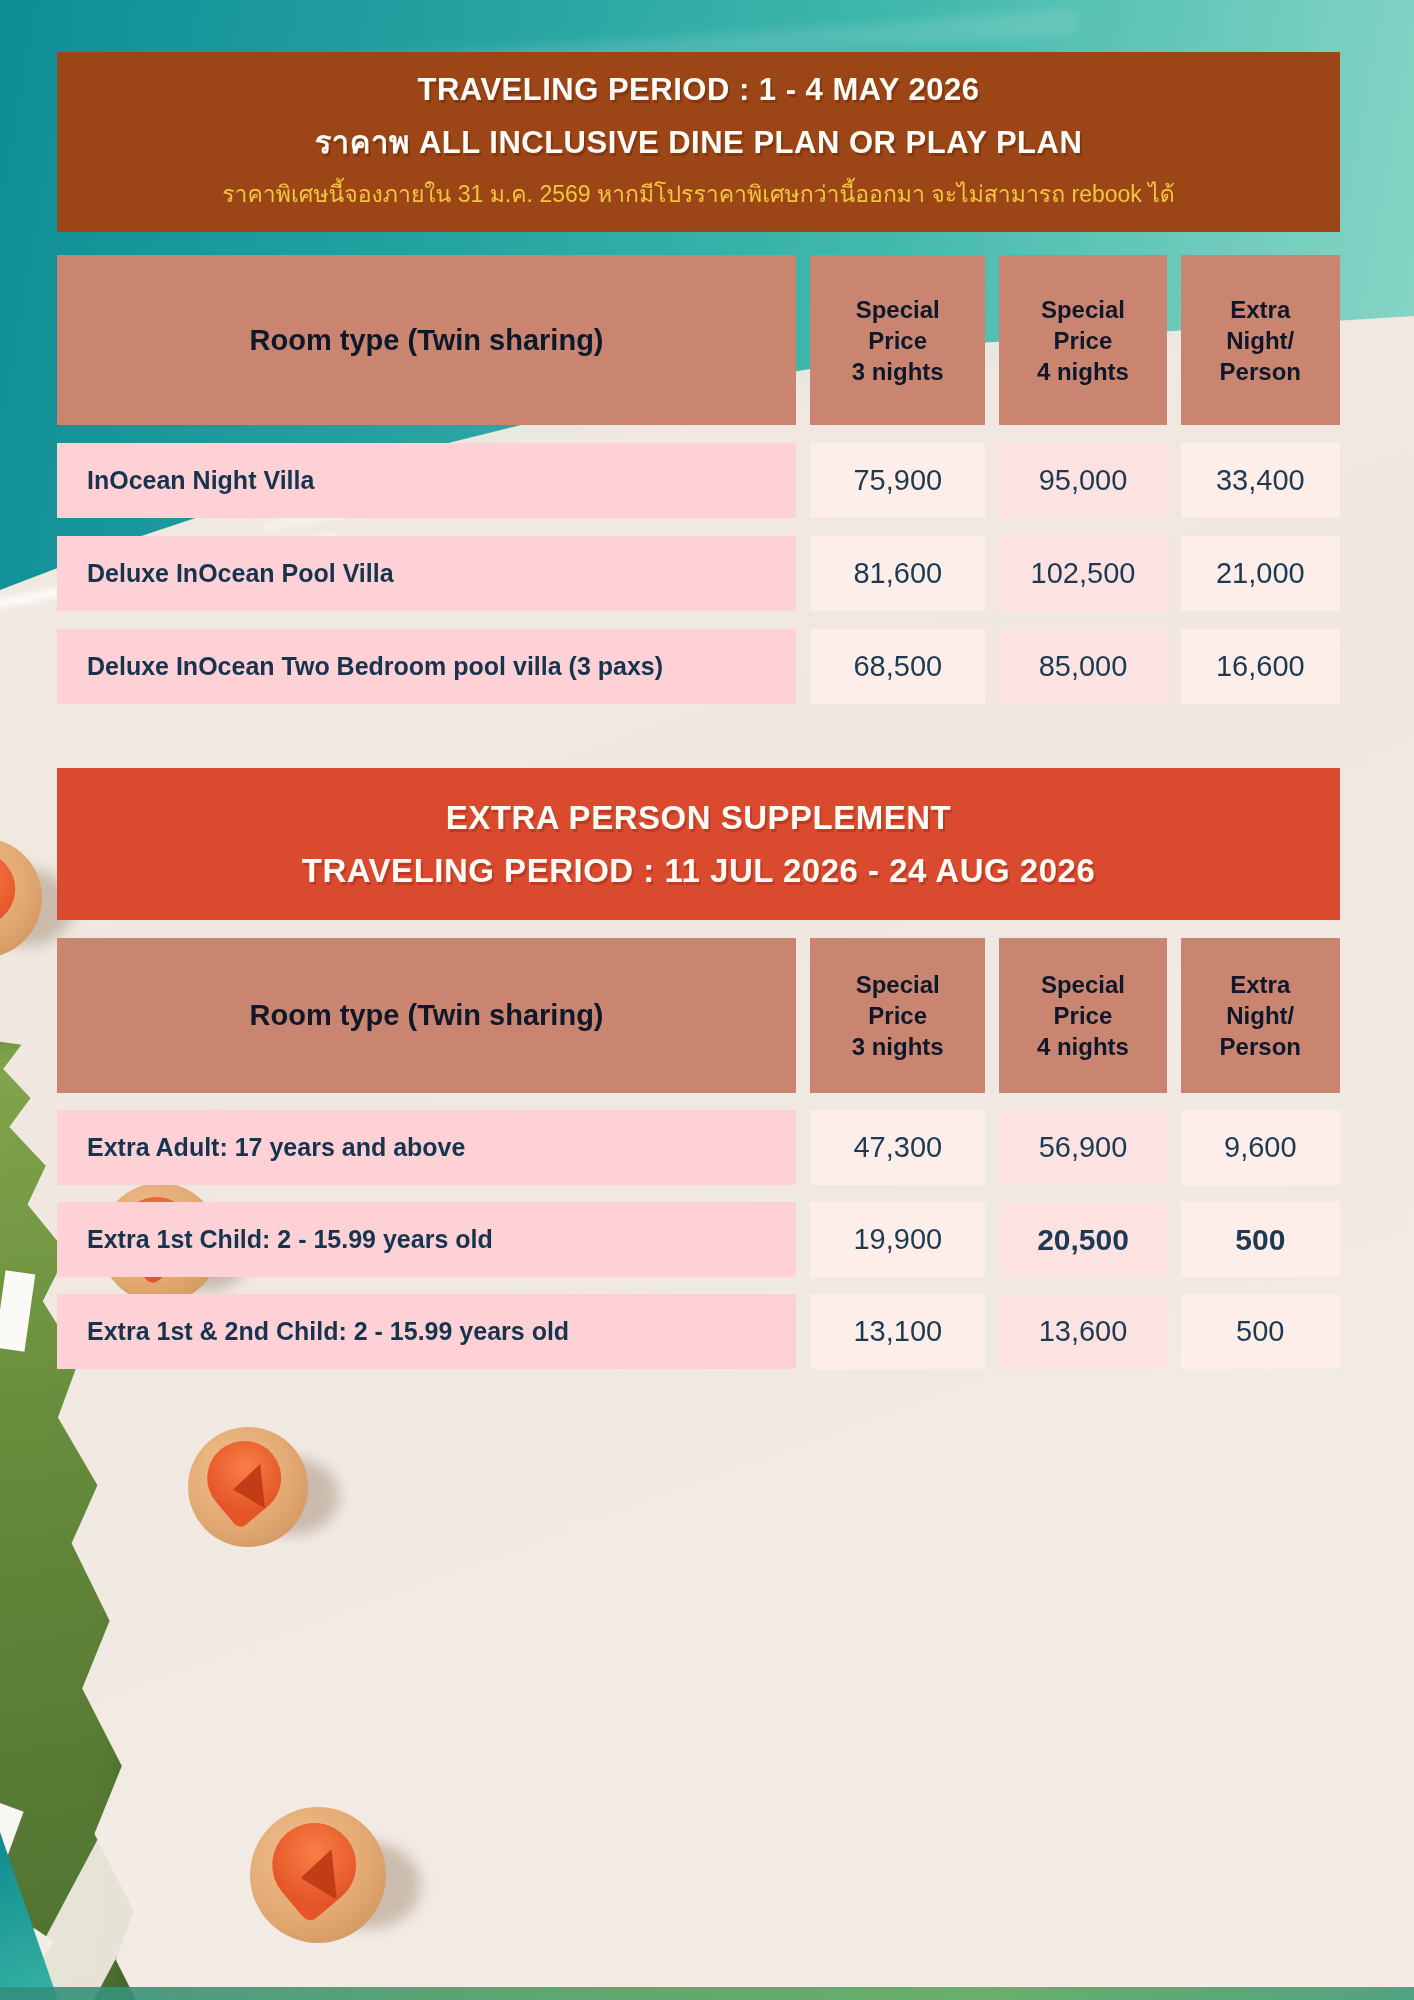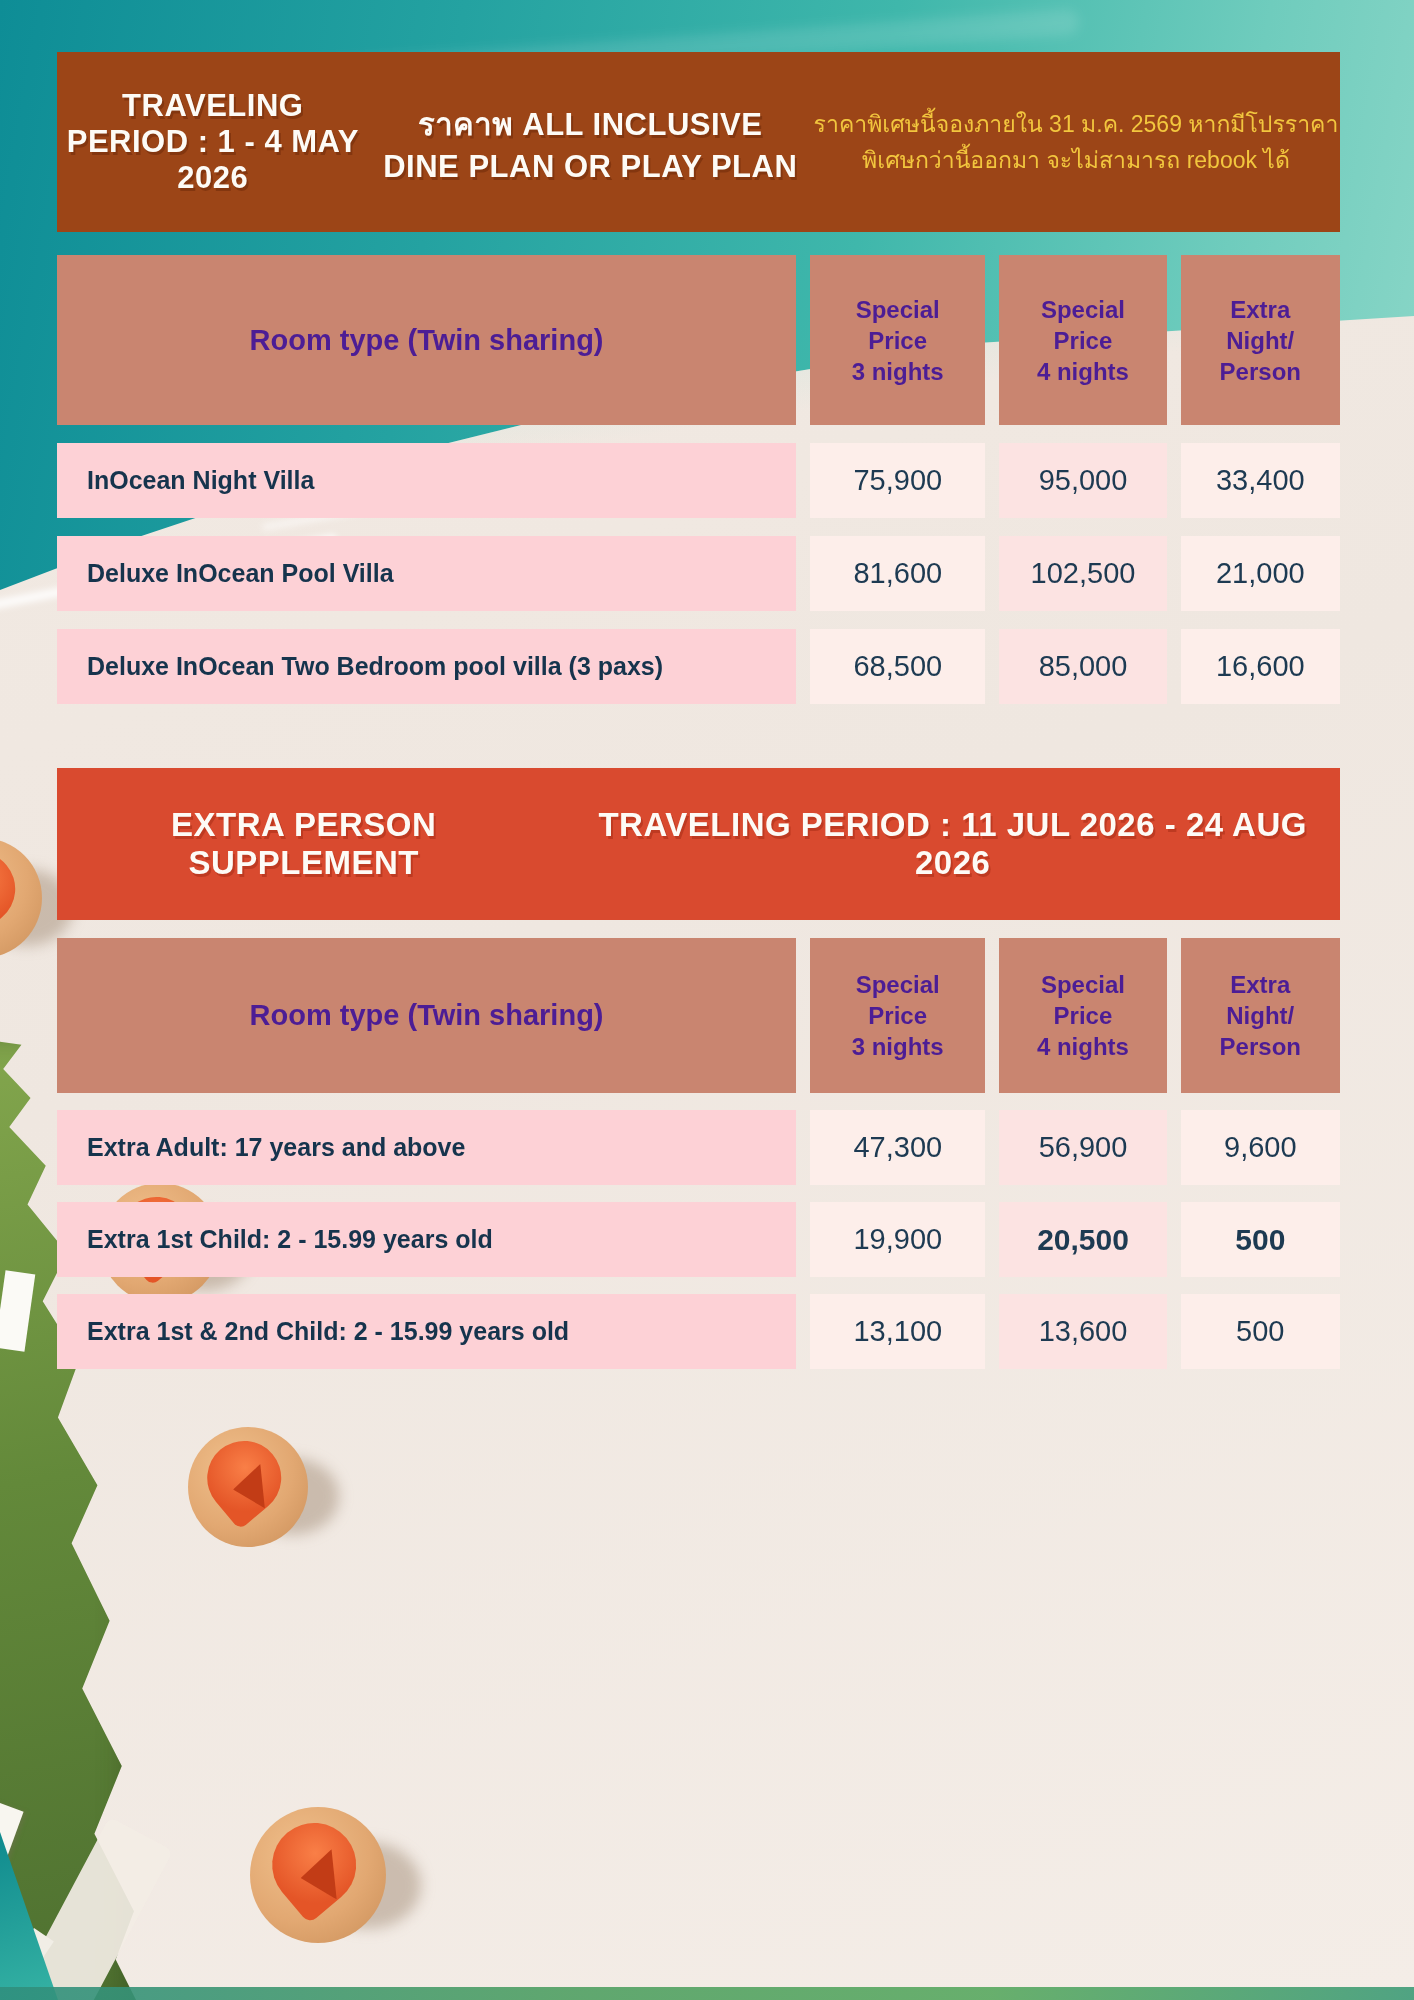--- a/index.html
+++ b/index.html
@@ -41,41 +41,41 @@
        border-radius:50%;filter:blur(7px);}
   .db-base{position:absolute;inset:0;border-radius:50%;
        background:radial-gradient(circle at 38% 35%,#f0c08c 0%,#e2a872 55%,#c98e58 100%);}
   .db-cushion{position:absolute;left:16%;top:12%;width:62%;height:62%;
        background:radial-gradient(circle at 40% 40%,#f97f47,#e45527 70%);
        border-radius:62% 62% 14% 62%;transform:rotate(50deg);}
   .db-fold{position:absolute;left:40%;top:30%;width:30%;height:34%;background:#c23c16;
        clip-path:polygon(50% 0,100% 100%,0 80%);transform:rotate(18deg);}
 
   
-  .banner{position:absolute;left:57px;width:1283px;display:flex;flex-direction:row;
+  .banner{position:absolute;left:57px;width:1283px;display:flex;flex-direction:column;
        align-items:center;justify-content:center;text-align:center;}
   .banner-top{top:52px;height:180px;background:#9c4517;gap:9px;}
   .banner-top .bline{color:#fdfbf6;font-weight:700;font-size:31px;letter-spacing:.5px;
        text-shadow:2px 3px 0 rgba(96,33,6,.4);}
   .banner-top .bline3{color:#f2c63e;font-weight:400;font-size:23px;text-shadow:none;letter-spacing:0;}
   .banner-red{top:768px;height:152px;background:#d94a2f;gap:15px;}
   .banner-red .bline{color:#fdfbf6;font-weight:700;font-size:33px;letter-spacing:.5px;
        text-shadow:2px 3px 0 rgba(140,30,10,.35);}
 
   
   .ptable{position:absolute;left:57px;width:1283px;}
   .t1{top:255px;} .t2{top:938px;}
   .band{display:flex;gap:14px;}
   .band + .band{margin-top:18px;}
   .t2 .band + .band{margin-top:17px;}
   .c1{width:751px;} .c2{width:178px;} .c3{width:170px;} .c4{width:162px;}
   .hband{height:170px;}
   .t2 .hband{height:155px;}
   .rband{height:75px;}
-  .hcell{background:#c98570;color:#4c1d95;display:flex;flex-direction:column;
+  .hcell{background:#c98570;color:#0f172a;display:flex;flex-direction:column;
        align-items:center;justify-content:center;font-weight:700;}
   .hcell.c1{font-size:29px;}
   .hcell .hl{display:block;font-size:24px;line-height:31px;}
   .labelcell{background:#fdd1d6;display:flex;align-items:center;padding-left:30px;box-sizing:border-box;
        color:#16344d;font-weight:700;font-size:25px;}
   .pricecell{display:flex;align-items:center;justify-content:center;color:#1d3a52;
        font-weight:400;font-size:29px;}
   .pc-light{background:#fdeeea;}
   .pc-pink{background:#fce3e2;}
   .pricecell.em{font-weight:700;font-size:30px;}

